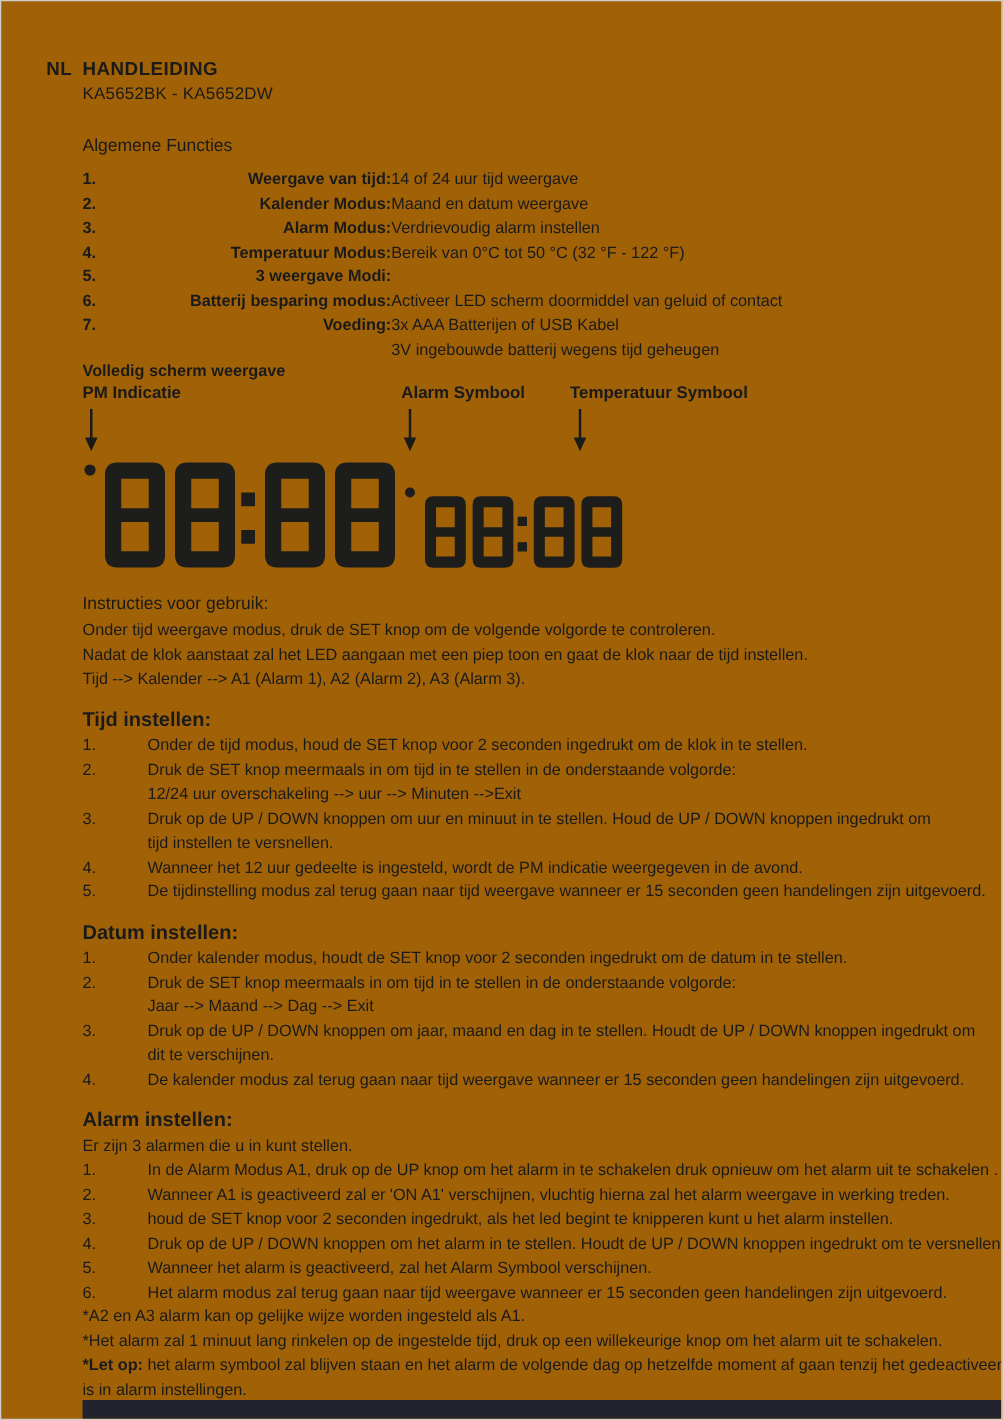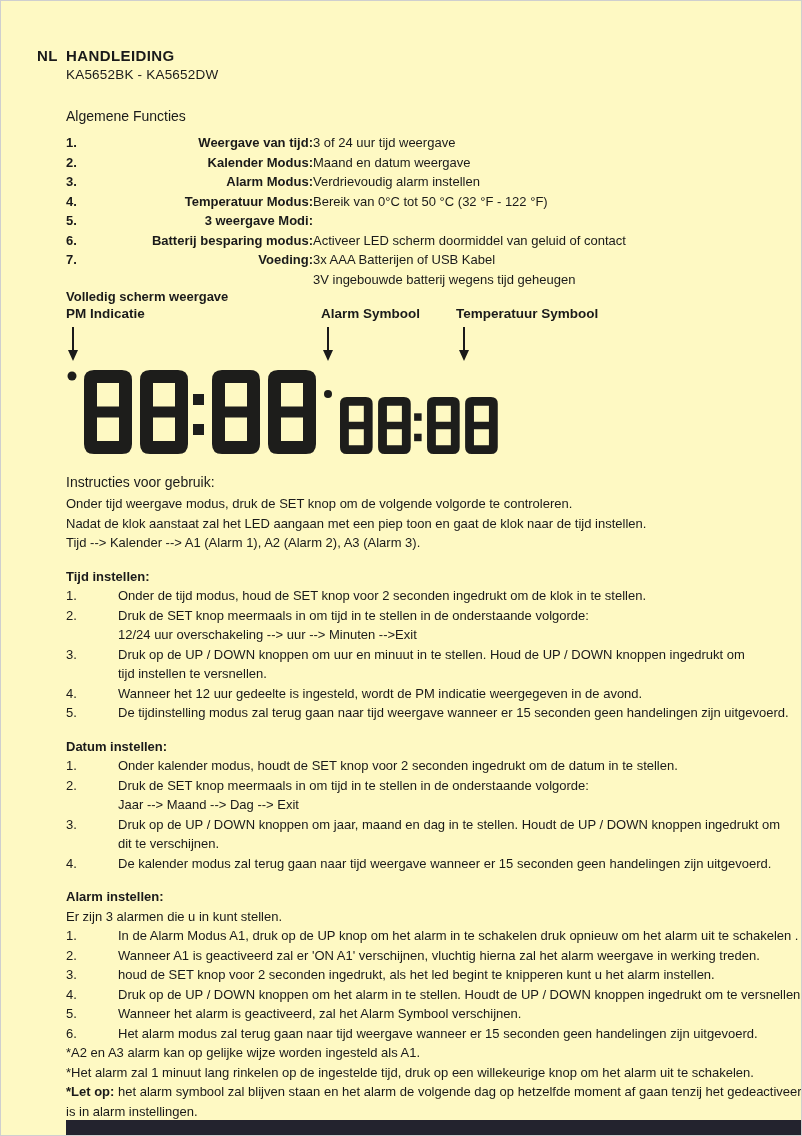--- a/index.html
+++ b/index.html
@@ -1,37 +1,37 @@
 <!DOCTYPE html>
 <html><head>
 <meta charset="utf-8">
 <style>
   html,body { margin:0; padding:0; background:#ffffff; }
   .page {
     position:relative;
     width:802px; height:1136px;
     box-sizing:border-box;
-    background:#fef9c3;
+    background:#a16207;
     border:1px solid #cfcfcf;
     color:#1a1a1a;
     font-family:"Liberation Sans", sans-serif;
     overflow:hidden;
   }
   .content { padding-left:65px; padding-right:34px; }
 
   
   .doc-header { position:relative; padding-top:46px; }
   .lang-tag { position:absolute; left:-29px; top:46px; font-size:15px; font-weight:bold; letter-spacing:.3px; }
   .page-title { margin:0; font-size:15px; font-weight:bold; letter-spacing:.4px; }
   .models { margin-top:3px; font-size:13.5px; letter-spacing:.2px; }
 
   
   .sec-heading { font-size:14px; font-weight:normal; margin:26px 0 9px 0; }
   .sec-heading.tight { margin:16px 0 4px 0; }
-  .body-heading { font-size:13px; font-weight:bold; line-height:19.5px; margin-top:14px; }
+  .body-heading { font-size:16px; font-weight:bold; line-height:19.5px; margin-top:14px; }
 
   
   .fn-row { display:grid; grid-template-columns:25px 222px 1fr; font-size:13px; line-height:19.5px; white-space:nowrap; }
   .fn-row .num { font-weight:bold; }
   .fn-row .lbl { font-weight:bold;text-align:right; }
 
   
   .display-section { margin-top:0; }
   .disp-heading { font-size:13px; font-weight:bold; line-height:16px; }
   .figure { position:relative; height:152px; margin-top:1px; }
@@ -59,21 +59,21 @@
       <span class="lang-tag">NL</span>
       <h1 class="page-title">HANDLEIDING</h1>
       <div class="models">KA5652BK - KA5652DW</div>
     </header>
 
     <h2 class="sec-heading">Algemene Functies</h2>
 
     <div class="fn-row">
       <span class="num">1.</span>
       <span class="lbl">Weergave van tijd:</span>
-      <span class="val">3 of 24 uur tijd weergave</span>
+      <span class="val">14 of 24 uur tijd weergave</span>
     </div>
     <div class="fn-row">
       <span class="num">2.</span>
       <span class="lbl">Kalender Modus:</span>
       <span class="val">Maand en datum weergave</span>
     </div>
     <div class="fn-row">
       <span class="num">3.</span>
       <span class="lbl">Alarm Modus:</span>
       <span class="val">Verdrievoudig alarm instellen</span>

